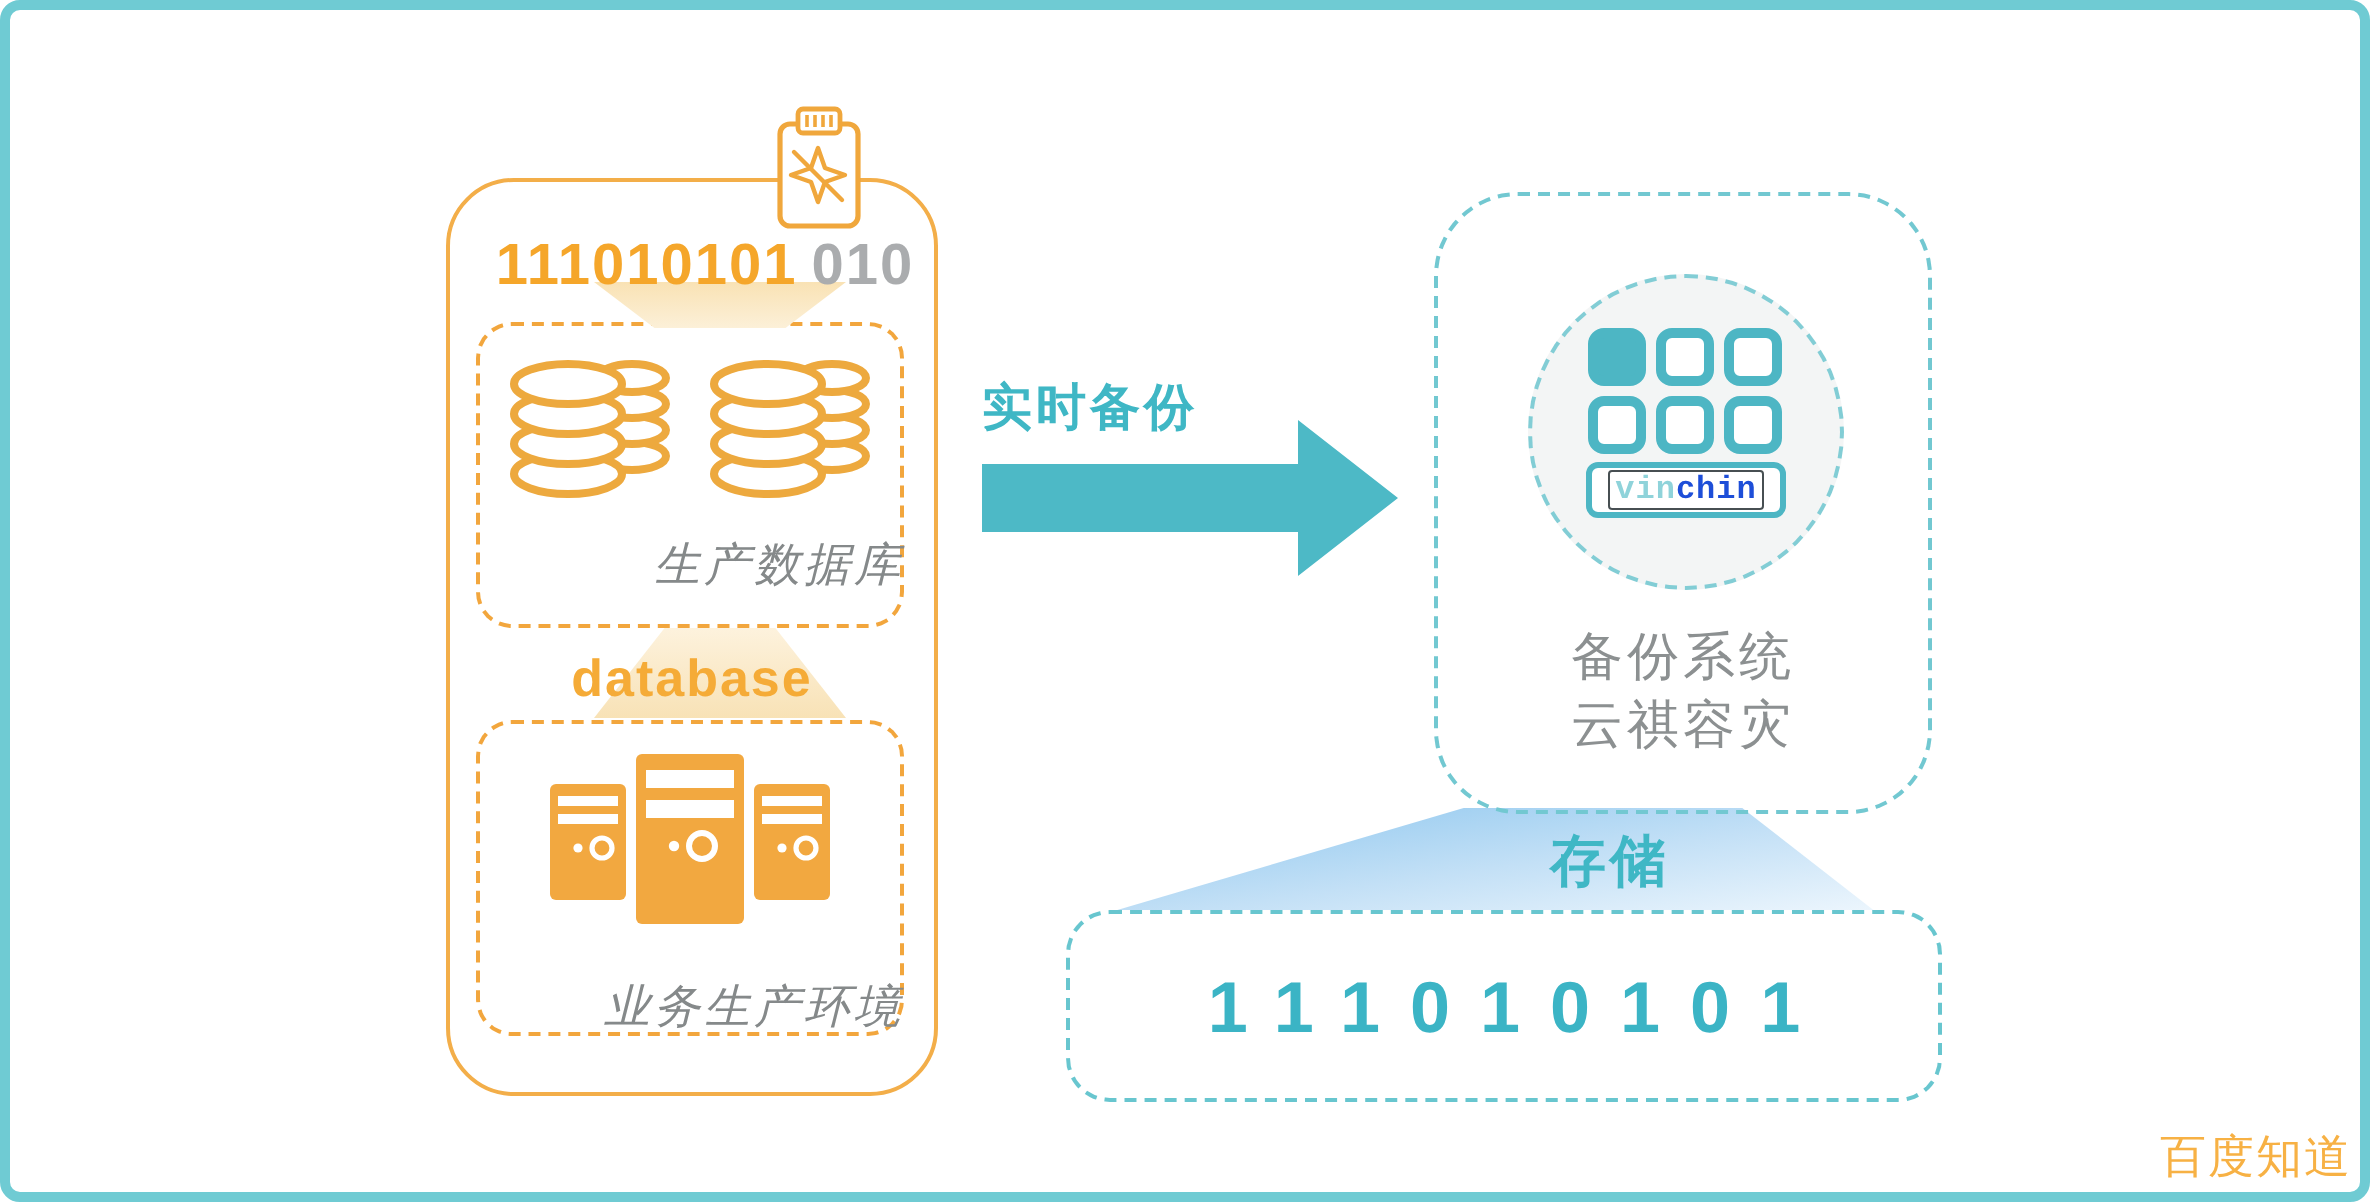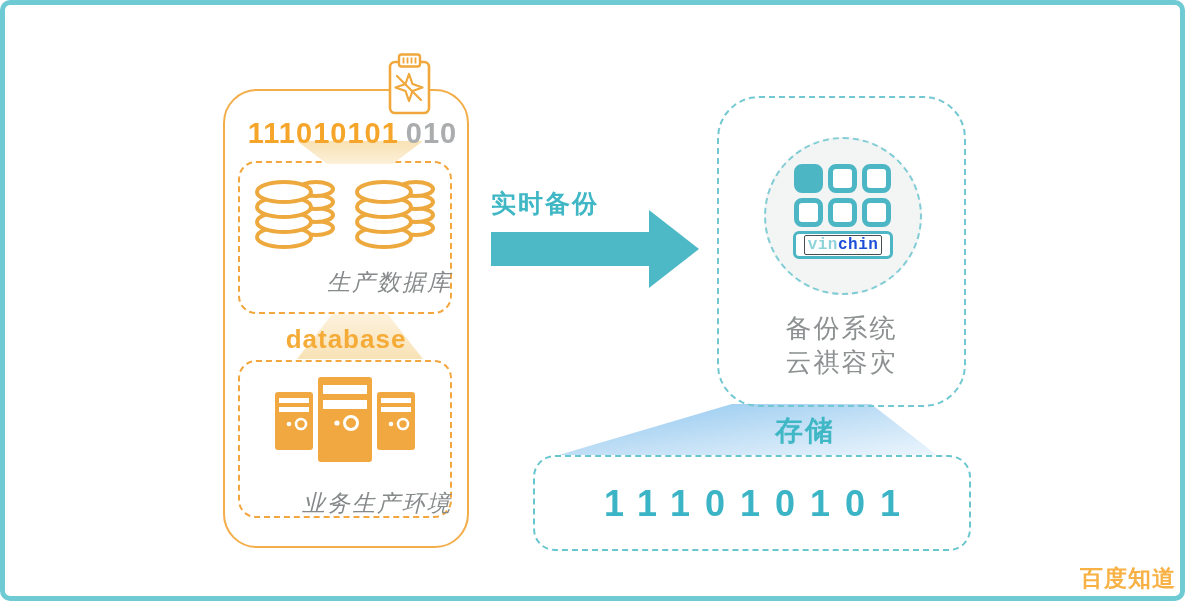--- a/index.html
+++ b/index.html
@@ -126,21 +126,21 @@
     background: #ffffff; z-index: 2;
   }
   .storage-binary {
     position: absolute; left: 0; top: 26px; width: 100%;
     text-align: center; font-size: 36px; font-weight: bold;
     color: #3bb4c5; letter-spacing: 15px; text-indent: 15px;
   }
 
   
   .watermark {
-    right: 4px; bottom: 2px; font-size: 23px; font-weight: bold;
+    right: 4px; bottom: 2px; font-size: 23px; font-weight: normal;
     color: #f7b144; z-index: 6; letter-spacing: 1px;
   }
 </style>
 </head>
 <body>
 
 <div class="canvas">
 
   <div class="abs outer-box"></div>
 

